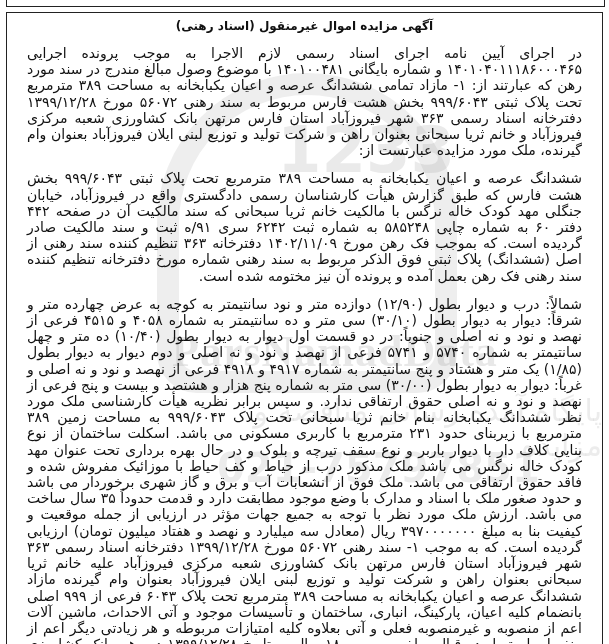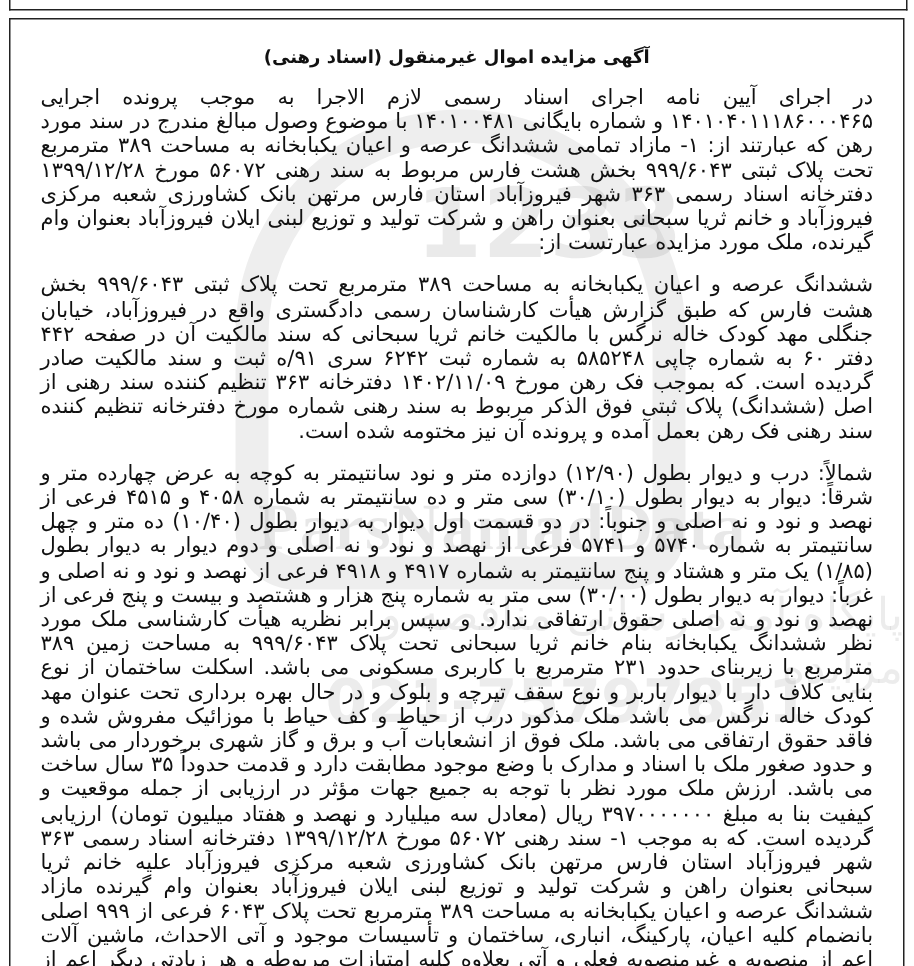--- a/index.html
+++ b/index.html
@@ -6,21 +6,21 @@
   body { width:609px; height:644px; overflow:hidden; position:relative; font-family:"DejaVu Sans", sans-serif; }
   .top-box { position:absolute; left:6px; top:-10px; width:597px; height:16px; border:1.5px solid #222; border-top:none; background:#fff; }
   .notice { position:absolute; left:6px; top:12px; width:597px; height:640px; border:1.5px solid #222; background:#fff; box-sizing:border-box; overflow:hidden; }
   .watermark { position:absolute; inset:0; pointer-events:none; z-index:0; }
   .wm-logo { position:absolute; left:150px; top:60px; width:300px; height:320px; border:22px solid rgba(150,150,150,0.16); border-radius:150px 150px 40px 40px; box-sizing:border-box; }
   .wm-num { position:absolute; left:270px; top:100px; font-size:64px; font-weight:bold; color:rgba(140,140,140,0.18); font-family:"DejaVu Sans", sans-serif; }
   .wm-brand { position:absolute; left:165px; top:313px; font-size:44px; font-weight:bold; color:rgba(150,150,150,0.22); font-family:Liberation Serif, serif; letter-spacing:1px; }
   .wm-fa { position:absolute; left:170px; top:380px; font-size:30px; color:rgba(150,150,150,0.18); direction:rtl; }
   .wm-phone { position:absolute; left:210px; top:432px; font-size:40px; font-weight:bold; color:rgba(150,150,150,0.18); font-family:"DejaVu Sans", sans-serif; }
   .content { position:relative; z-index:1; direction:rtl; padding:6px 8px 0 8px; color:#111; }
-  .title { text-align:center; font-size:12px; font-weight:bold; margin:12px 0 4px 0; }
+  .title { text-align:center; font-size:12px; font-weight:bold; margin:0 0 4px 0; }
   .para { font-size:14px; line-height:16.2px; text-align:justify; text-align-last:right; margin:12px; }
 </style>
 </head>
 <body>
 
 <div class="top-box"></div>
 
 <div class="notice">
   <div class="watermark">
     <div class="wm-logo"></div>

